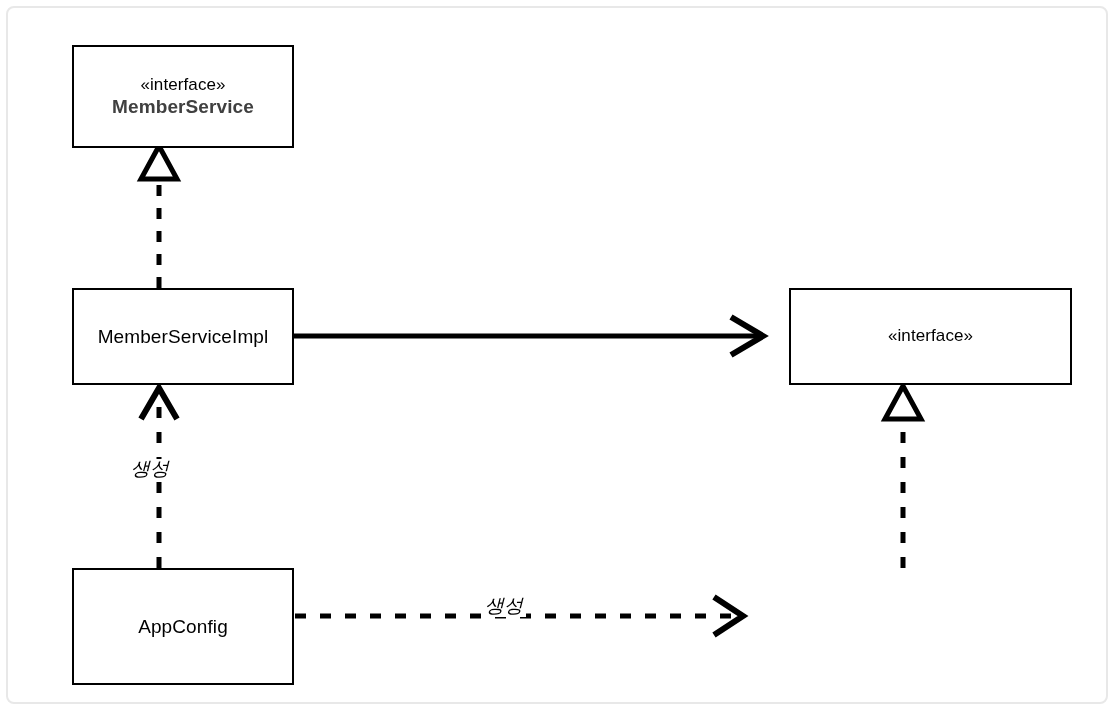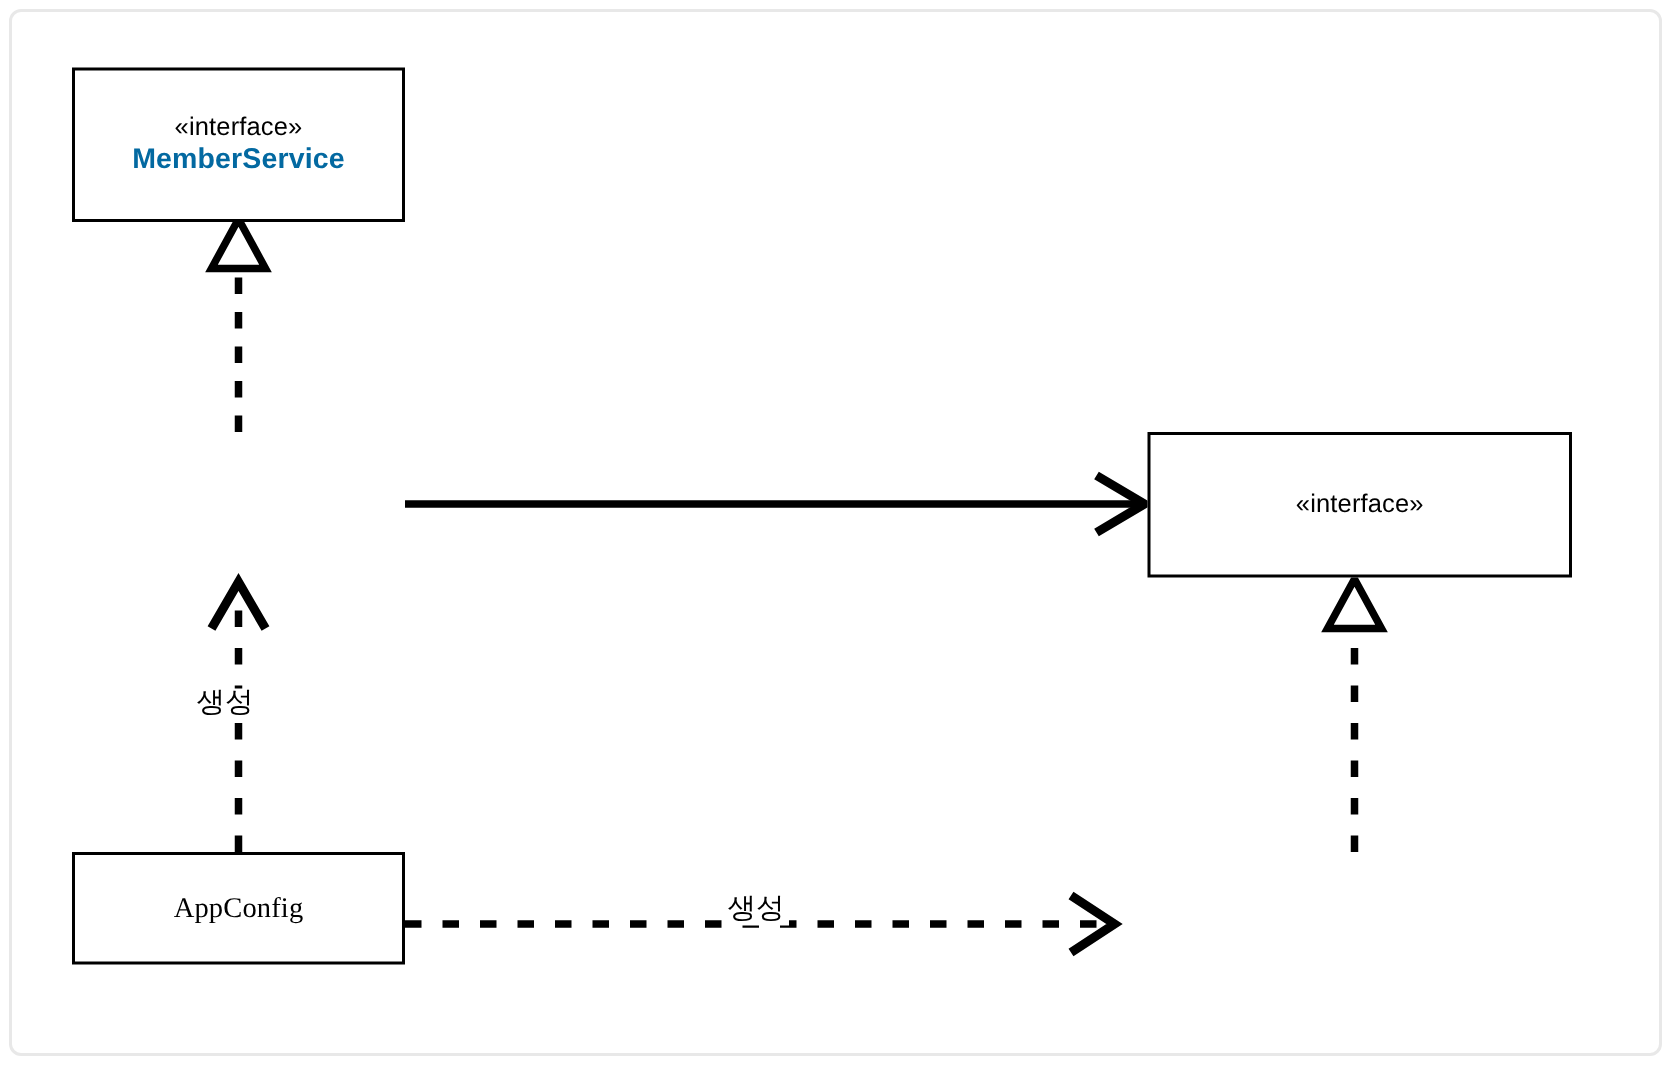--- a/index.html
+++ b/index.html
@@ -30,31 +30,32 @@
     position: absolute;
     box-sizing: border-box;
     border: 2px solid #000000;
     background: #ffffff;
     display: flex;
     flex-direction: column;
     align-items: center;
     justify-content: center;
     text-align: center;
     line-height: 1.22;
+    margin-left: 24px;
   }
   .stereotype {
     font-size: 17px;
     font-weight: 400;
     color: #000000;
     letter-spacing: 0.1px;
   }
   .cls-name-bold {
     font-size: 19px;
     font-weight: 700;
-    color: #0369a1;
+    color: #404040;
     letter-spacing: 0.1px;
   }
   .cls-name {
     font-size: 19px;
     font-weight: 400;
     color: #000000;
     letter-spacing: 0.1px;
     white-space: nowrap;
   }
   #edge-layer {
@@ -67,20 +68,21 @@
   }
   .edge-label {
     position: absolute;
     font-size: 19px;
     font-weight: 400;
     color: #000000;
     background: #ffffff;
     padding: 0 3px;
     white-space: nowrap;
     line-height: 1.1;
+    font-style: italic;
   }
 </style>
 </head>
 <body>
 
 <div id="canvas">
 
   <div id="outer-frame"></div>
 
   <svg id="edge-layer" viewBox="0 0 1116 712" width="1116" height="712" xmlns="http://www.w3.org/2000/svg">
@@ -109,26 +111,29 @@
       <line x1="903" y1="568" x2="903" y2="412" stroke="#000000" stroke-width="5" stroke-dasharray="11 14"></line>
       <polygon points="903,386 885,419 921,419" fill="#ffffff" stroke="#000000" stroke-width="5" stroke-linejoin="miter"></polygon>
     </g>
   </svg>
 
   <div class="uml-box" style="left:48px; top:45px; width:222px; height:103px;">
     <div class="stereotype">«interface»</div>
     <div class="cls-name-bold">MemberService</div>
   </div>
 
+  <div class="uml-box" style="left:48px; top:288px; width:222px; height:97px;">
+    <div class="cls-name">MemberServiceImpl</div>
+  </div>
 
   <div class="uml-box" style="left:765px; top:288px; width:283px; height:97px;">
     <div class="stereotype">«interface»</div>
   </div>
 
-  <div class="uml-box" style="left:48px; top:568px; width:222px; height:75px;font-family:Liberation Serif, serif;">
+  <div class="uml-box" style="left:48px; top:568px; width:222px; height:117px;">
     <div class="cls-name">AppConfig</div>
   </div>
 
 
   <div class="edge-label" style="left:128px; top:459px;">생성</div>
 
   <div class="edge-label" style="left:482px; top:596px;">생성</div>
 
 </div>
 

